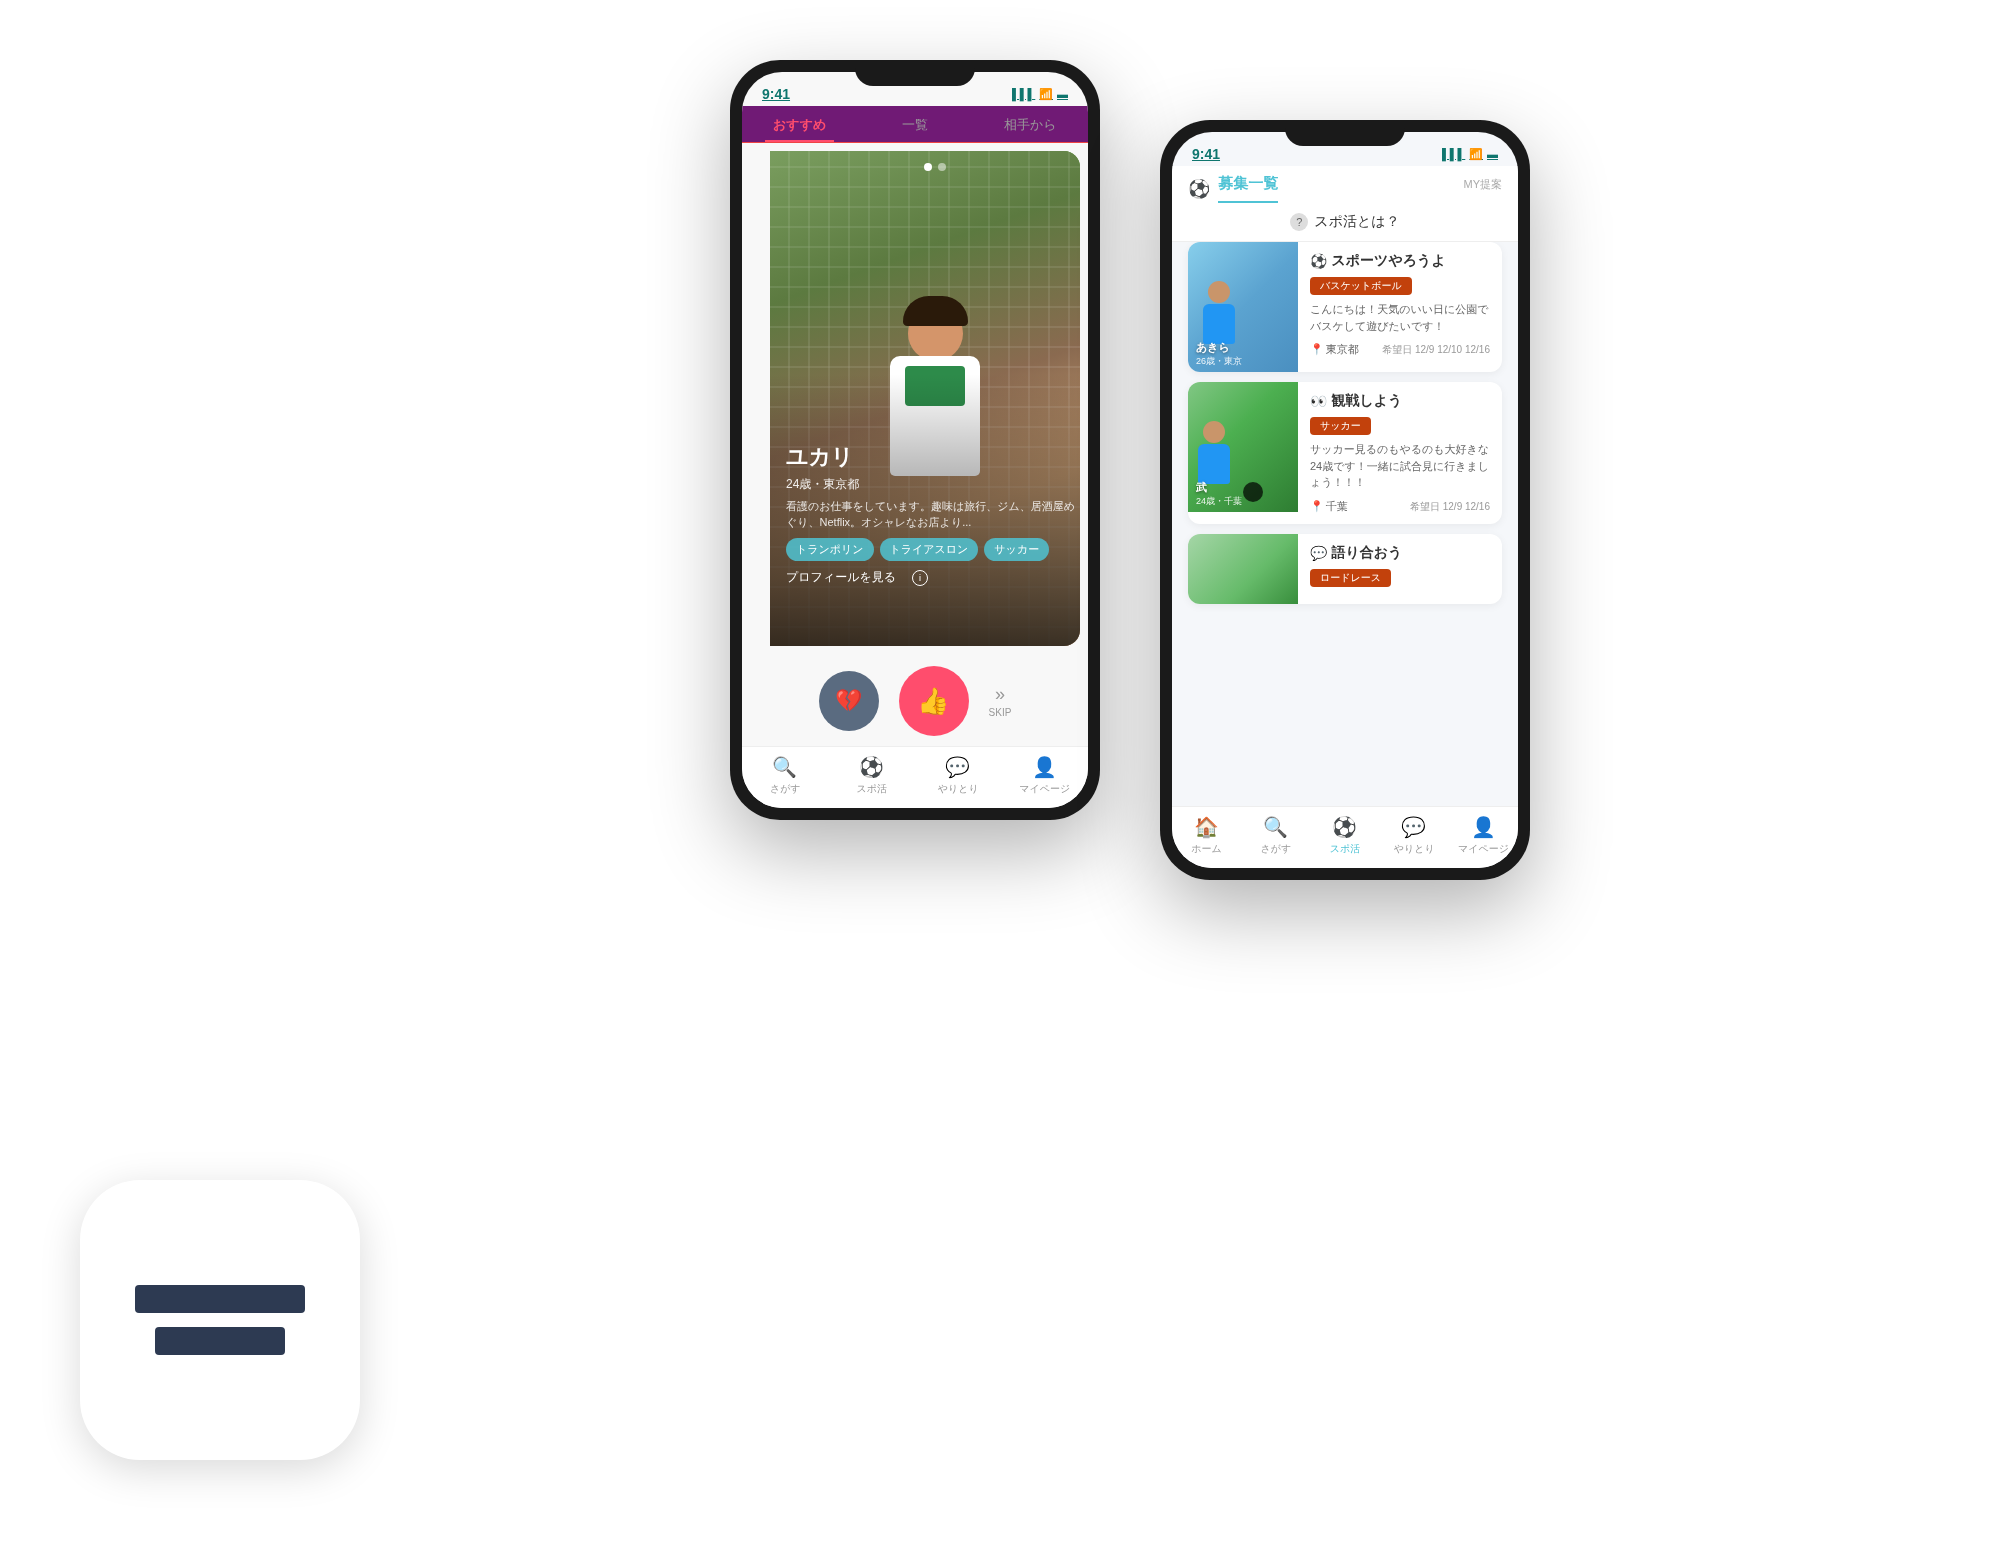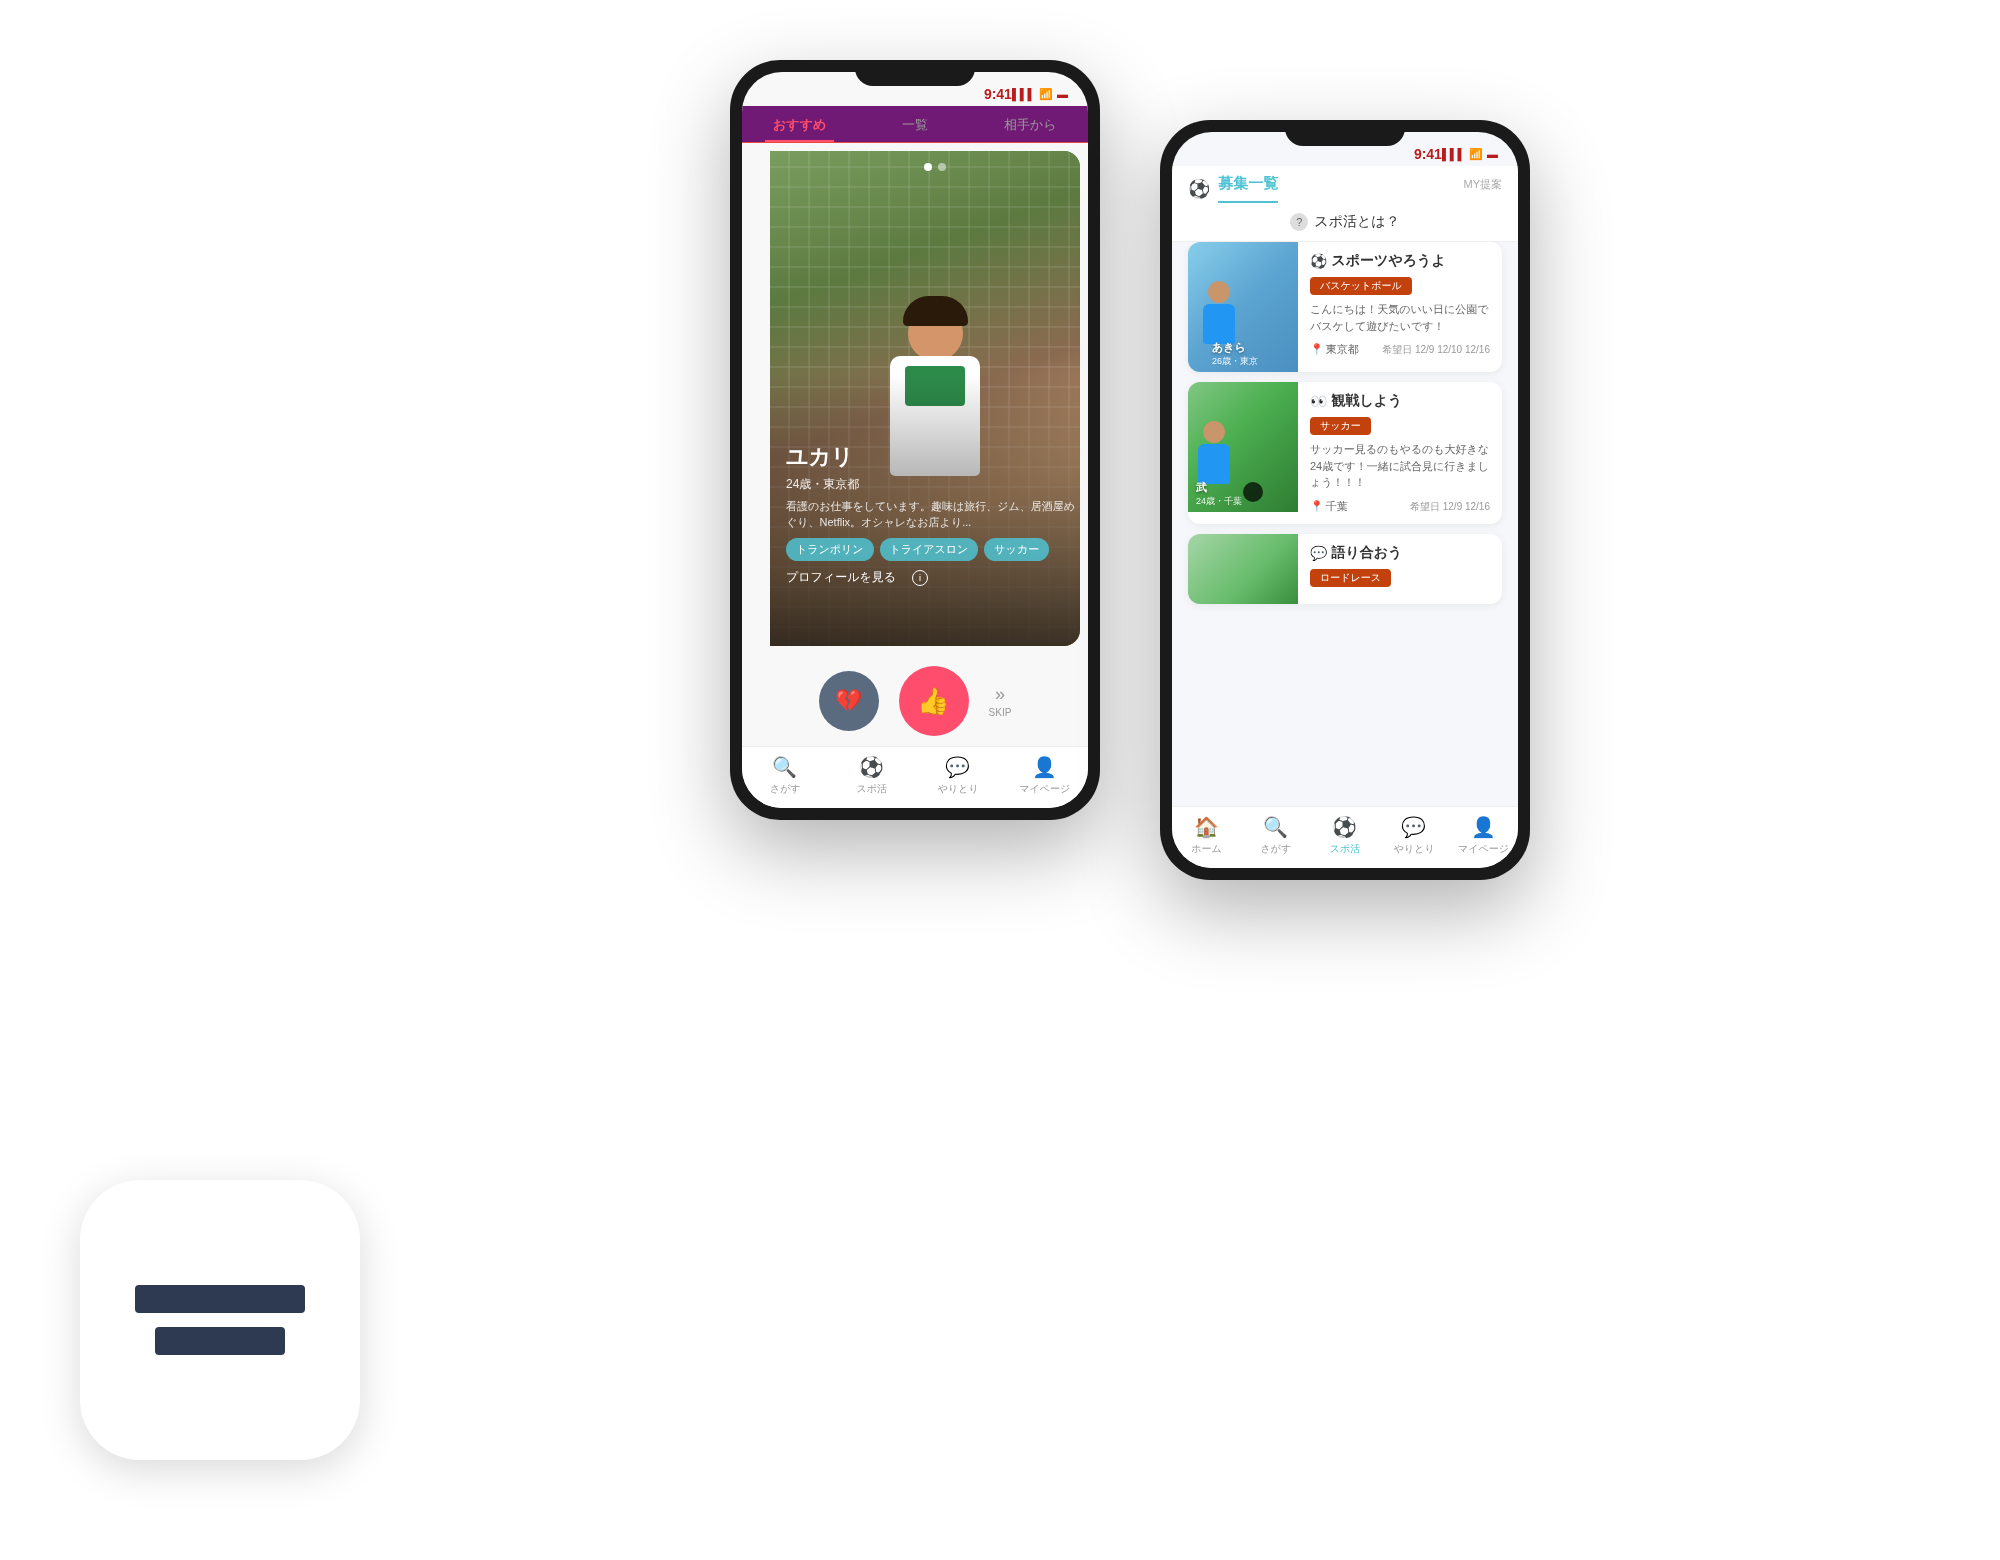--- a/index.html
+++ b/index.html
@@ -83,28 +83,29 @@
       transform: translateX(-50%);
       width: 120px;
       height: 26px;
       background: #1a1a1a;
       border-radius: 0 0 18px 18px;
       z-index: 20;
     }
     
     .status-bar {
       display: flex;
-      justify-content: flex-end;
+      justify-content: space-between;
       align-items: center;
       padding: 10px 20px 4px;
       font-size: 13px;
       font-weight: 600;
-      color: #b91c1c;
+      color: #0f766e;
       flex-shrink: 0;
       padding-top: 14px;
+      text-decoration: underline;
     }
     .status-time { font-weight: 700; font-size: 14px; }
     .status-icons { display: flex; gap: 4px; align-items: center; font-size: 11px; }
 
     
     .phone-left .phone-screen { background: #f8f8f8; }
 
     .tabs-left {
       display: flex;
       border-bottom: 1px solid #ef4444;
@@ -577,21 +578,21 @@
       <div class="cards-list">
 
         <div class="recruit-card">
           <div class="recruit-photo" style="height:130px;">
             <div class="recruit-photo-bg photo-basketball" style="height:130px;position:relative;">
 
               <div style="position:absolute;bottom:28px;left:15px;">
                 <div style="width:22px;height:22px;background:#c9956a;border-radius:50%;margin:0 auto 1px;"></div>
                 <div style="width:32px;height:40px;background:#2196f3;border-radius:6px 6px 3px 3px;margin:0 auto;"></div>
               </div>
-              <div style="position:absolute;bottom:4px;left:24px;">
+              <div style="position:absolute;bottom:4px;left:8px;">
                 <div class="recruit-person-name">あきら</div>
                 <div style="color:#fff;font-size:9px;opacity:0.9;">26歳・東京</div>
               </div>
             </div>
           </div>
           <div class="recruit-info">
             <div class="recruit-title">
               <span>⚽</span>
               <span>スポーツやろうよ</span>
             </div>

